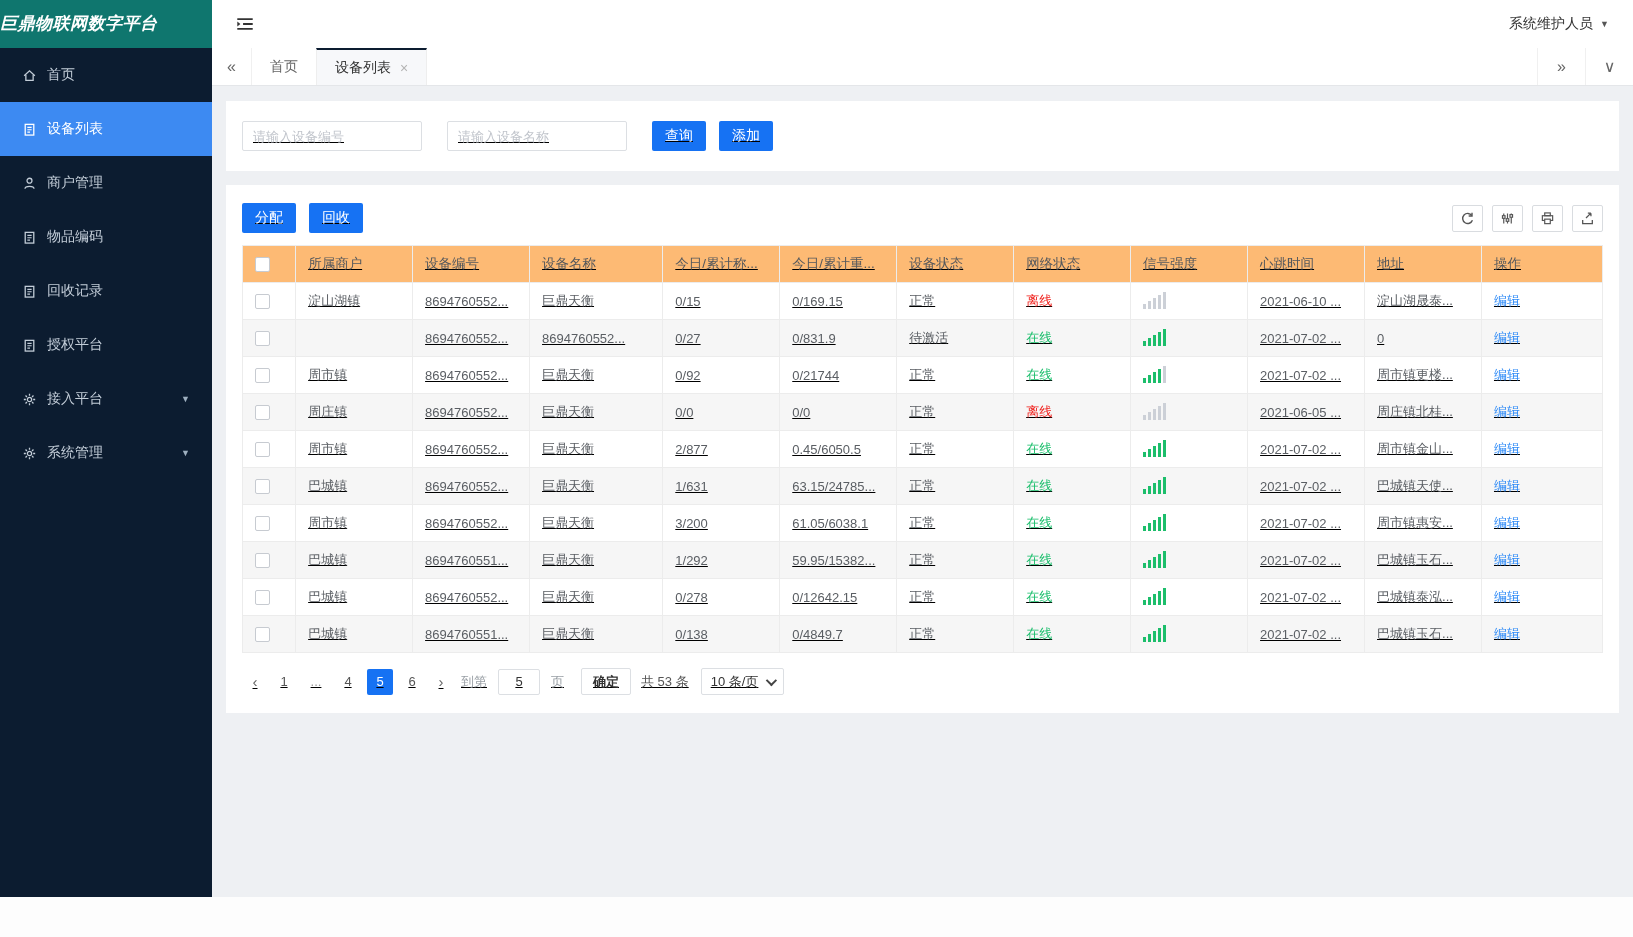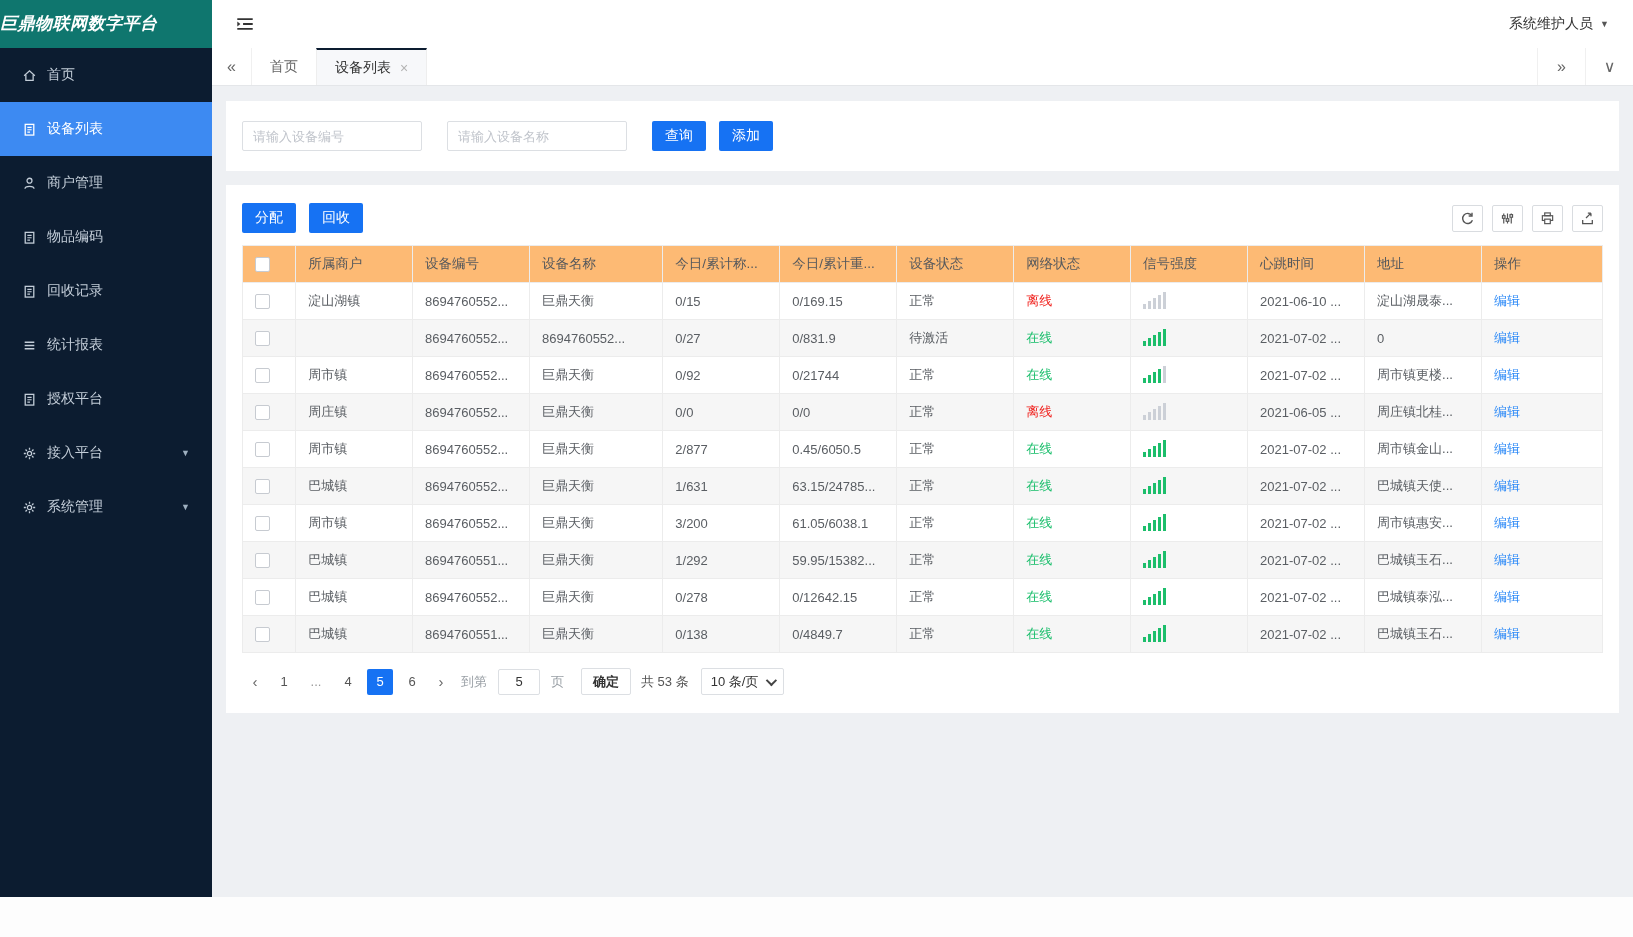--- a/index.html
+++ b/index.html
@@ -34,21 +34,21 @@
   .tab-arrow.left { border-right:1px solid #f0f0f0; }
   .tab { padding:0 18px; display:flex; align-items:center; gap:9px; font-size:14px;
     color:#666; cursor:pointer; position:relative; }
   .tab.active { background:#f7f8fa; color:#333; border-left:1px solid #eee;
     border-right:1px solid #eee; border-top:2px solid #0c1c30; }
   .tab-close { color:#b3b3b3; font-size:14px; }
   .tab-right { margin-left:auto; display:flex; }
   .tab-right .tab-arrow { border-left:1px solid #f0f0f0; width:48px; }
 
   
-  .content { flex:1; padding:15px 14px; overflow:hidden; }
+  .content { flex:1; padding:15px 14px; overflow:hidden;text-decoration:underline; }
   .panel { background:#fff; }
   .search-panel { padding:20px 16px; display:flex; align-items:center; margin-bottom:14px; }
   .search-input { width:180px; height:30px; border:1px solid #dcdfe3; border-radius:2px;
     padding:0 10px; font-size:13px; color:#333; margin-right:25px; outline:none; }
   .search-input::placeholder { color:#c0c4cb; }
   .btn { background:#1672f3; color:#fff; border:none; height:30px; padding:0 13px;
     font-size:14px; border-radius:2px; cursor:pointer; margin-right:13px; }
 
   .table-panel { padding:10px 16px 0; }
   .table-toolbar { display:flex; align-items:center; padding:8px 0 12px; }
@@ -138,28 +138,20 @@
           <span>物品编码</span>
         </div>
         <div class="menu-item">
           <span class="mi-icon">
             <svg viewBox="0 0 14 14" fill="none" stroke="currentColor" stroke-width="1.2">
               <rect x="3" y="2.2" width="8" height="10"></rect>
               <path d="M5 5 h4 M5 7.2 h4 M5 9.4 h2.5" stroke-width="1.1"></path>
             </svg>
           </span>
           <span>回收记录</span>
-        </div>
-        <div class="menu-item">
-          <span class="mi-icon">
-            <svg viewBox="0 0 14 14" stroke="currentColor" stroke-width="1.4">
-              <path d="M2.5 4 h9 M2.5 7 h9 M2.5 10 h9"></path>
-            </svg>
-          </span>
-          <span>统计报表</span>
         </div>
         <div class="menu-item">
           <span class="mi-icon">
             <svg viewBox="0 0 14 14" fill="none" stroke="currentColor" stroke-width="1.2">
               <rect x="3" y="2.2" width="8" height="10"></rect>
               <path d="M5 5 h4 M5 7.2 h4 M5 9.4 h2.5" stroke-width="1.1"></path>
             </svg>
           </span>
           <span>授权平台</span>
         </div>

